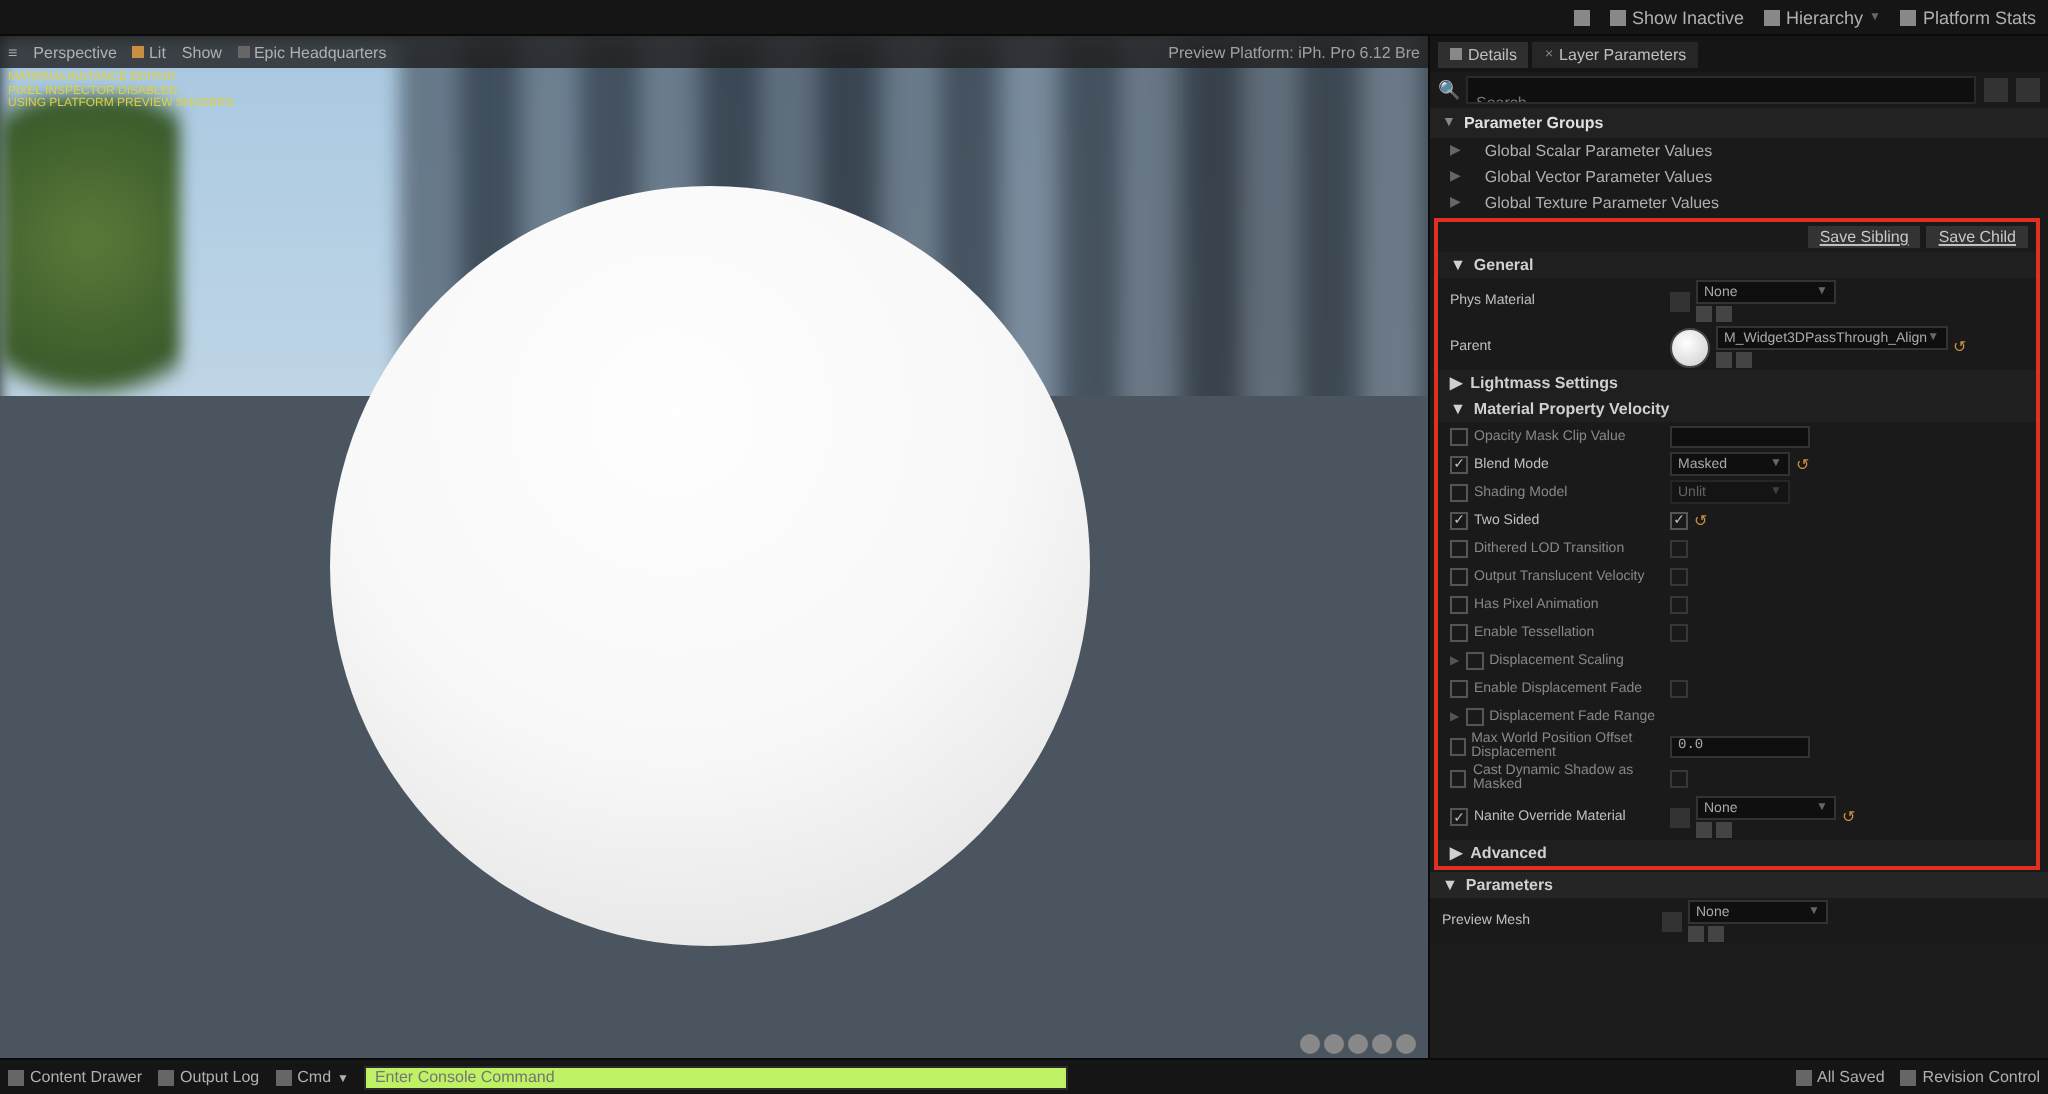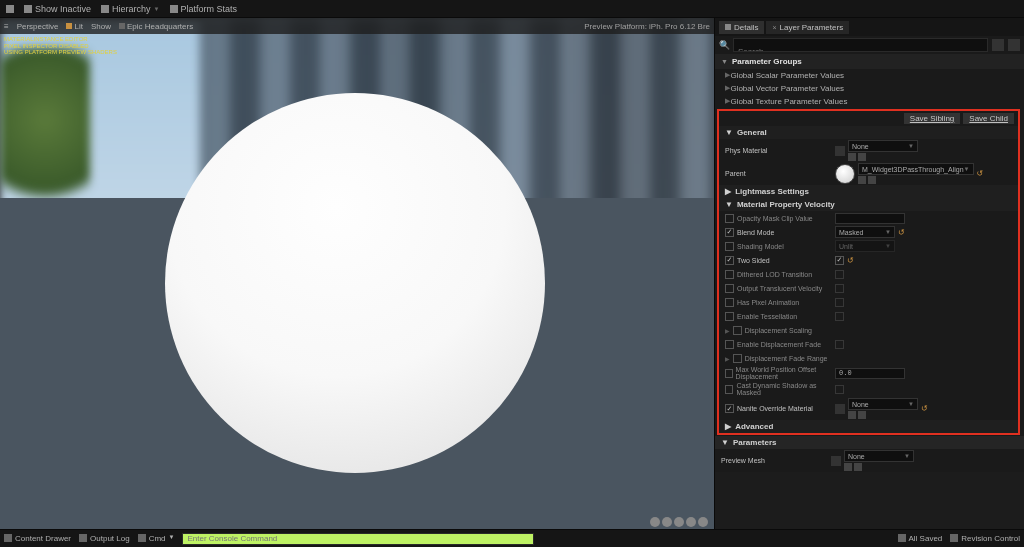--- a/index.html
+++ b/index.html
@@ -1,17 +1,17 @@
 <!DOCTYPE html>
 <html><head>
 <meta charset="utf-8">
 <style>
   * { box-sizing: border-box; margin: 0; padding: 0; font-family: "Segoe UI", Arial, sans-serif; }
   html, body { width: 1024px; height: 547px; background: #1a1a1a; color: #c0c0c0; font-size: 9px; overflow: hidden; }
-  .topbar { height: 18px; background: #151515; display: flex; align-items: center; padding: 0 4px; gap: 6px; border-bottom: 1px solid #0a0a0a; }
+  .topbar { height: 18px; background: #151515; display: flex; align-items: center; padding: 0 4px; gap: 6px; border-bottom: 1px solid #0a0a0a; justify-content: flex-end; }
   .topbar-item { display: flex; align-items: center; gap: 3px; color: #b0b0b0; cursor: pointer; padding: 0 2px; }
   .topbar-item .ico { width: 8px; height: 8px; background: #888; }
   .main { display: flex; height: 511px; }
   .viewport-wrap { width: 714px; height: 511px; position: relative; background: #202020; }
   .vp-toolbar { position: absolute; top: 0; left: 0; right: 0; height: 16px; background: rgba(30,30,30,0.8); display: flex; align-items: center; padding: 0 4px; gap: 8px; z-index: 5; }
   .vp-toolbar-item { color: #b0b0b0; cursor: pointer; font-size: 8px; }
   .vp-toolbar-right { position: absolute; top: 0; right: 4px; height: 16px; display: flex; align-items: center; color: #a0a0a0; font-size: 8px; z-index: 5; }
   .viewport { width: 100%; height: 100%; position: relative; overflow: hidden; }
   .sky { position: absolute; top: 0; left: 0; right: 0; height: 220px; background: linear-gradient(180deg, #a8c8e0 0%, #c4d8e8 100%); filter: blur(4px); }
   .building { position: absolute; top: 0; left: 200px; width: 520px; height: 220px; background: linear-gradient(90deg, #3a4a58 0%, #4a5a6a 20%, #2a3540 40%, #5a6a7a 60%, #2a3038 80%, #4a5560 100%); filter: blur(5px); opacity: 0.9; }
@@ -26,21 +26,21 @@
   .tabs { height: 18px; display: flex; align-items: center; gap: 2px; padding: 0 4px; background: #151515; }
   .tab { padding: 2px 6px; background: #262626; font-size: 8px; color: #c0c0c0; cursor: pointer; display: flex; align-items: center; gap: 3px; }
   .tab.active { background: #2f2f2f; }
   .tab .x { color: #888; font-size: 7px; }
   .search-row { height: 18px; display: flex; align-items: center; padding: 0 4px; gap: 4px; background: #1a1a1a; }
   .search-input { flex: 1; height: 14px; background: #0f0f0f; border: 1px solid #2a2a2a; color: #888; font-size: 8px; padding: 12px 14px 0 4px; }
   .search-icon { width: 10px; height: 10px; color: #888; position: relative; }
   .tool-icon { width: 12px; height: 12px; background: #333; cursor: pointer; }
   .cat-header { padding: 3px 6px; background: #222; color: #e0e0e0; font-size: 8px; font-weight: bold; cursor: pointer; display: flex; gap: 4px; align-items: center; }
   .cat-header .arrow { font-size: 7px; color: #888; }
-  .group-row { padding: 2px 10px; color: #b0b0b0; font-size: 8px; cursor: pointer; display: flex; gap: 0; }
+  .group-row { padding: 2px 10px; color: #b0b0b0; font-size: 8px; cursor: pointer; display: flex; gap: 12px; }
   .highlight-box { border: 2px solid #e03020; margin: 1px 4px 1px 2px; }
   .save-row { display: flex; justify-content: flex-end; padding: 2px 4px; gap: 3px; text-decoration: underline; }
   .save-btn { padding: 1px 6px; background: #333; color: #c8c8c8; font-size: 8px; cursor: pointer; }
   .section-hdr { padding: 2px 6px; background: #1f1f1f; color: #d0d0d0; font-size: 8px; font-weight: bold; cursor: pointer; display: flex; gap: 4px; align-items: center; }
   .prop-row { display: flex; align-items: center; min-height: 14px; padding: 1px 6px; }
   .prop-label { width: 110px; color: #888; font-size: 7px; display: flex; align-items: center; gap: 3px; }
   .prop-label.enabled { color: #c0c0c0; }
   .prop-val { flex: 1; display: flex; align-items: center; gap: 3px; }
   .checkbox { width: 9px; height: 9px; border: 1px solid #555; background: #1a1a1a; display: inline-flex; align-items: center; justify-content: center; cursor: pointer; }
   .checkbox.checked::after { content: "✓"; color: #c0c0c0; font-size: 7px; }
@@ -49,21 +49,21 @@
   .asset-slot { display: flex; align-items: center; gap: 3px; }
   .asset-thumb { width: 20px; height: 20px; background: radial-gradient(circle at 40% 35%, #fff, #ccc); border-radius: 50%; border: 1px solid #444; }
   .asset-none-thumb { width: 10px; height: 10px; background: #333; }
   .mini-icons { display: flex; gap: 2px; }
   .mini-icons span { width: 8px; height: 8px; background: #444; cursor: pointer; }
   .num-input { width: 70px; height: 11px; background: #0f0f0f; border: 1px solid #333; color: #aaa; font-size: 7px; padding: 0 3px; font-family: Liberation Mono, monospace; }
   .reset-arrow { color: #c89040; font-size: 8px; cursor: pointer; }
   .bottombar { height: 18px; background: #151515; border-top: 1px solid #0a0a0a; display: flex; align-items: center; padding: 0 4px; justify-content: space-between; }
   .bottombar-left { display: flex; gap: 8px; align-items: center; }
   .bottombar-right { display: flex; gap: 8px; align-items: center; }
-  .bb-item { color: #b0b0b0; font-size: 8px; cursor: pointer; display: flex; gap: 3px; align-items: flex-start; }
+  .bb-item { color: #b0b0b0; font-size: 8px; cursor: pointer; display: flex; gap: 3px; align-items: flex-end; }
   .cmd-input { width: 352px; height: 12px; background: #bef264; border: 1px solid #2a2a2a; color: #666; font-size: 8px; padding: 0 4px; }
   .preview-area { flex: 1; background: #1c1c1c; }
 </style>
 </head>
 <body>
 
 <div class="topbar">
   <div class="topbar-item">
       <span class="ico"></span>
     </div>

